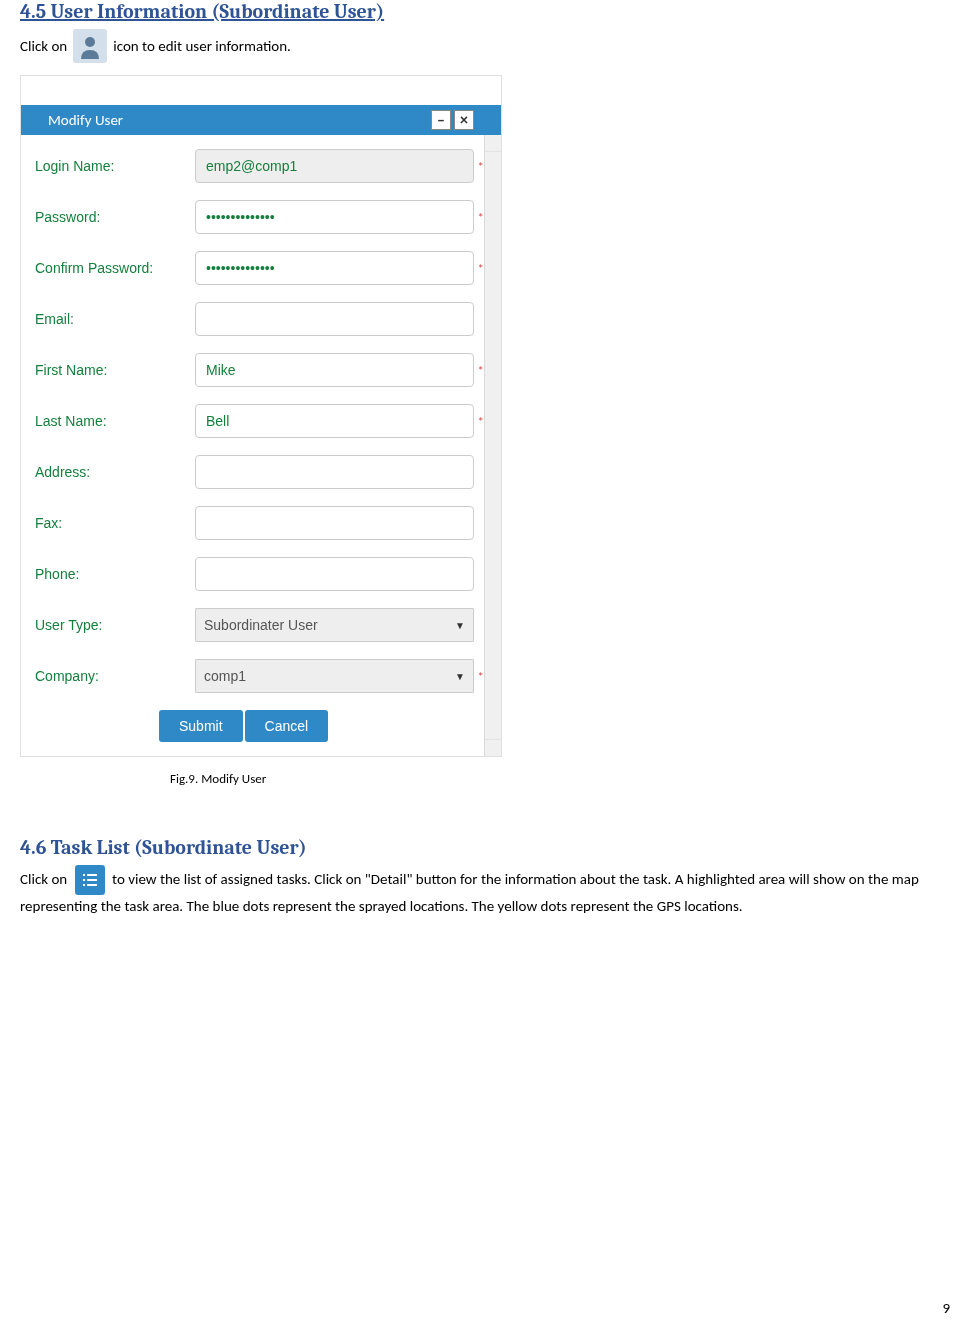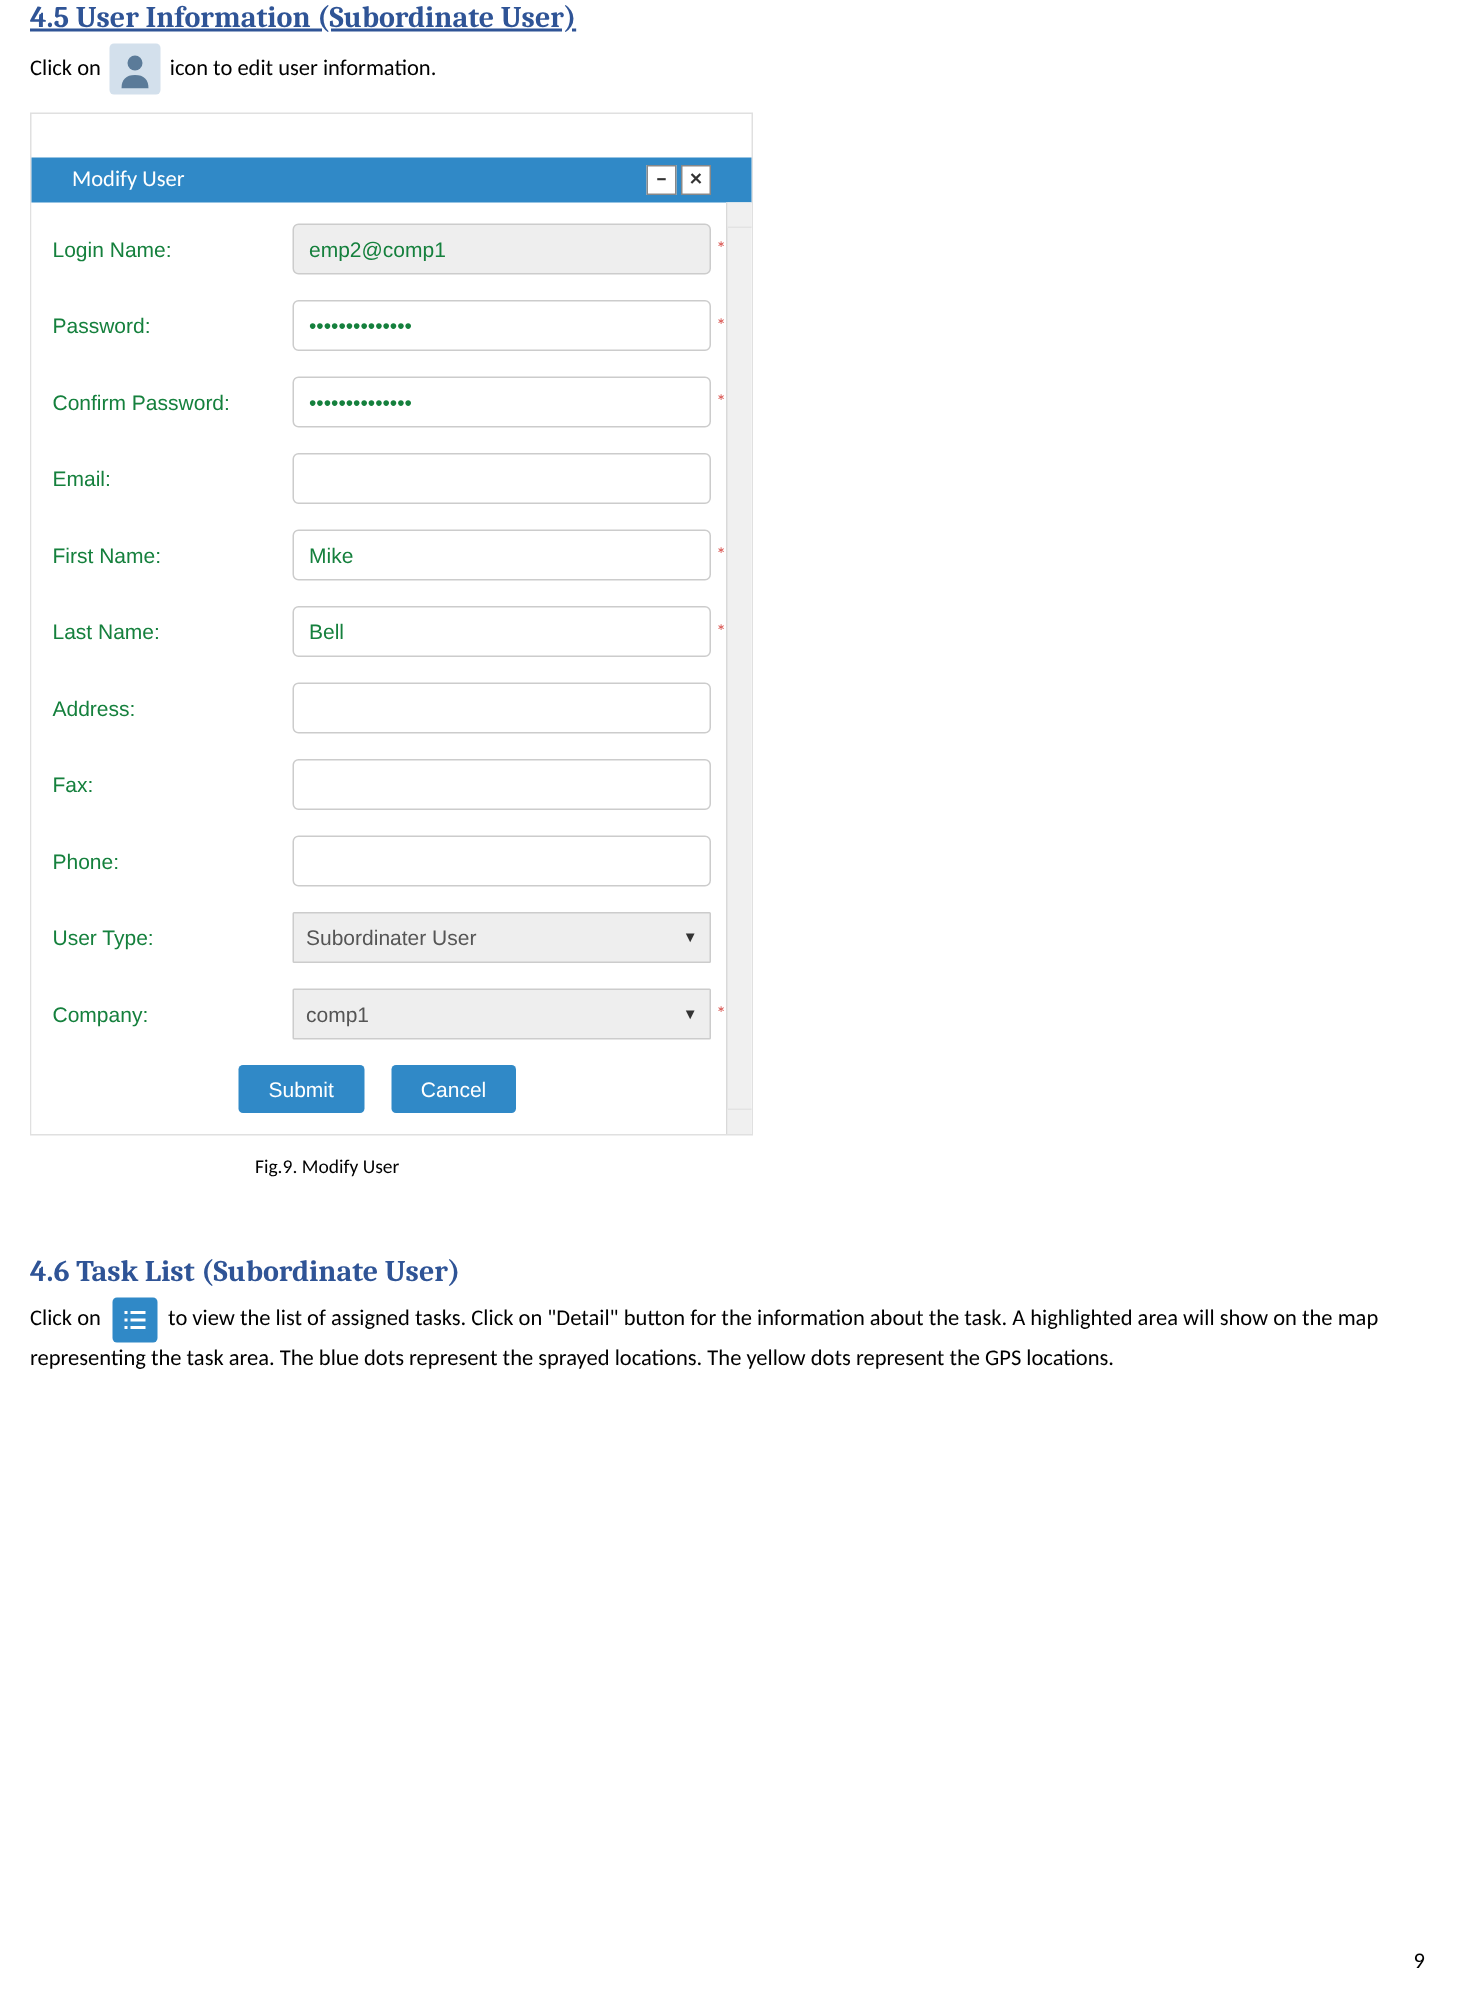--- a/index.html
+++ b/index.html
@@ -144,21 +144,21 @@
     .required-star {
       color: #d9534f;
       position: absolute;
       right: -10px;
       font-size: 13px;
     }
     .btn-row {
       display: flex;
       padding-left: 124px;
       margin-top: 6px;
-      gap: 18px;
+      gap: 2px;
     }
     .btn {
       background: #3089c7;
       color: #fff;
       padding: 8px 20px;
       font-size: 14px;
       border-radius: 3px;
       cursor: pointer;
       font-family: Arial, sans-serif;
     }

